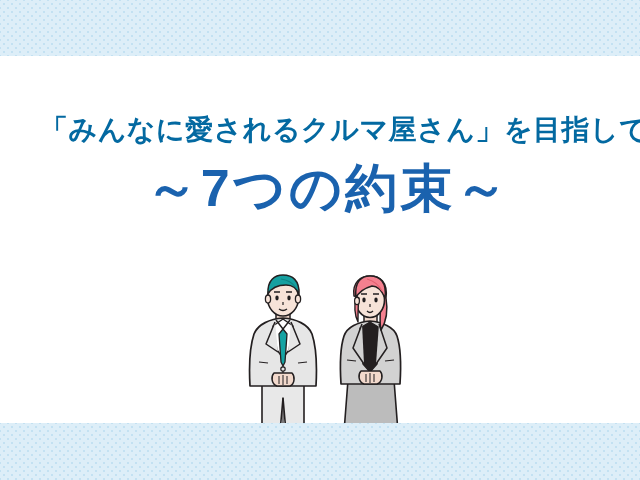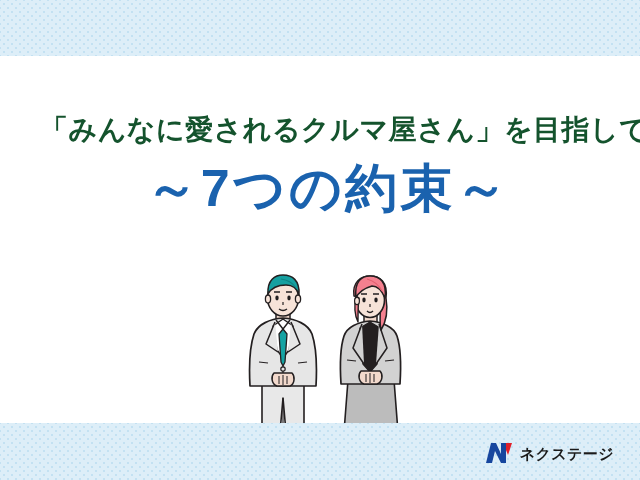--- a/index.html
+++ b/index.html
@@ -45,21 +45,21 @@
   .headline {
     position: absolute;
     left: 0;
     top: 112px;
     width: 640px;
     text-align: center;
     user-select: none;
   }
   .headline .line-1 {
     display: block;
-    color: #14532d;
+    color: #0369a1;
     font-size: 28px;
     font-weight: 700;
     letter-spacing: 0.5px;
     line-height: 1.25;
     white-space: nowrap;
     margin-left: 40px;
   }
   .headline .line-2 {
     display: block;
     margin-top: 12px;
@@ -222,23 +222,14 @@
         <path d="M125 22 L131 22 M137 22 L143 22" stroke="#231f20" stroke-width="1.3" fill="none"></path>
 
         <path d="M134 32 L134 35" stroke="#231f20" stroke-width="1.2"></path>
         <path d="M131 39 Q 134 42, 137 39" fill="none" stroke="#231f20" stroke-width="1.3"></path>
       </g>
     </svg>
   </div>
 
   <div class="dot-band bottom"></div>
 
-  <div class="logo">
-    <span class="mark">
-      <svg viewBox="0 0 28 22" xmlns="http://www.w3.org/2000/svg">
-        <path d="M1 21 L6 1 L11 1 L16 12 L16 1 L21 1 L21 21 L16 21 L10 9 L7 21 Z" fill="#17469e"></path>
-        <path d="M21 1 L27 1 L23 13 L21 8 Z" fill="#e0202a"></path>
-      </svg>
-    </span>
-    <span class="wordmark">ネクステージ</span>
-  </div>
 
 </div>
 
 </body></html>

